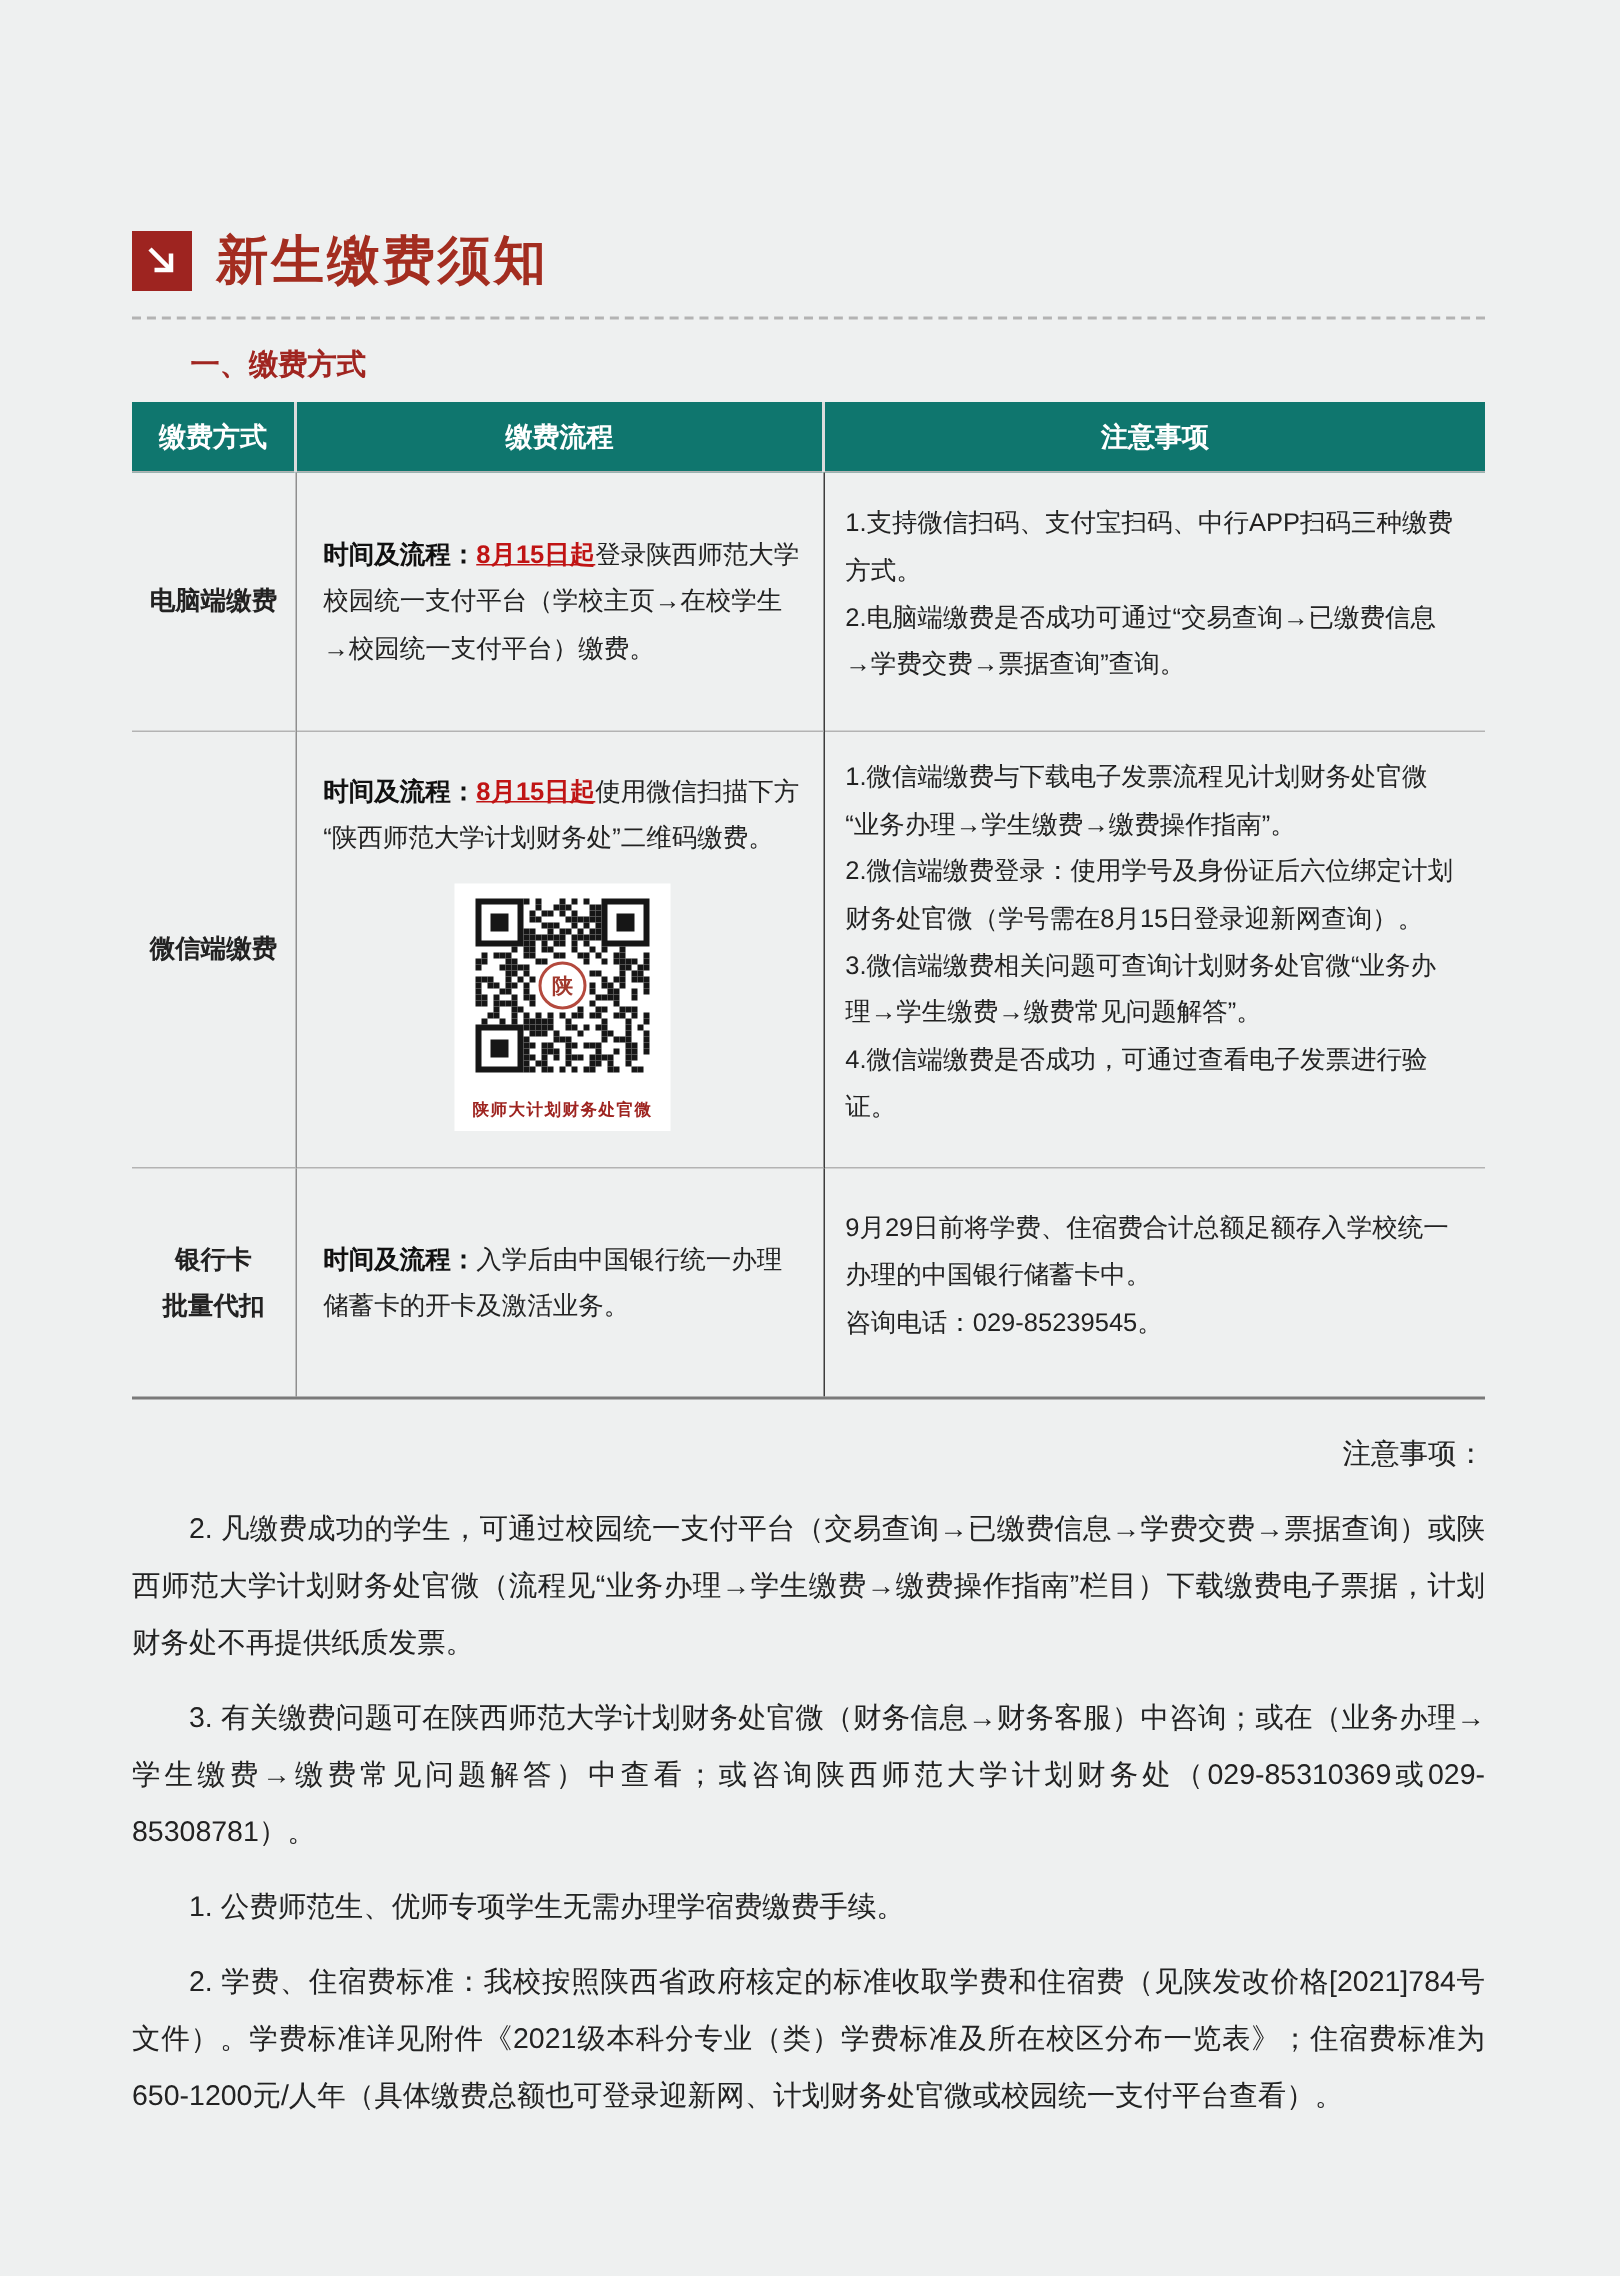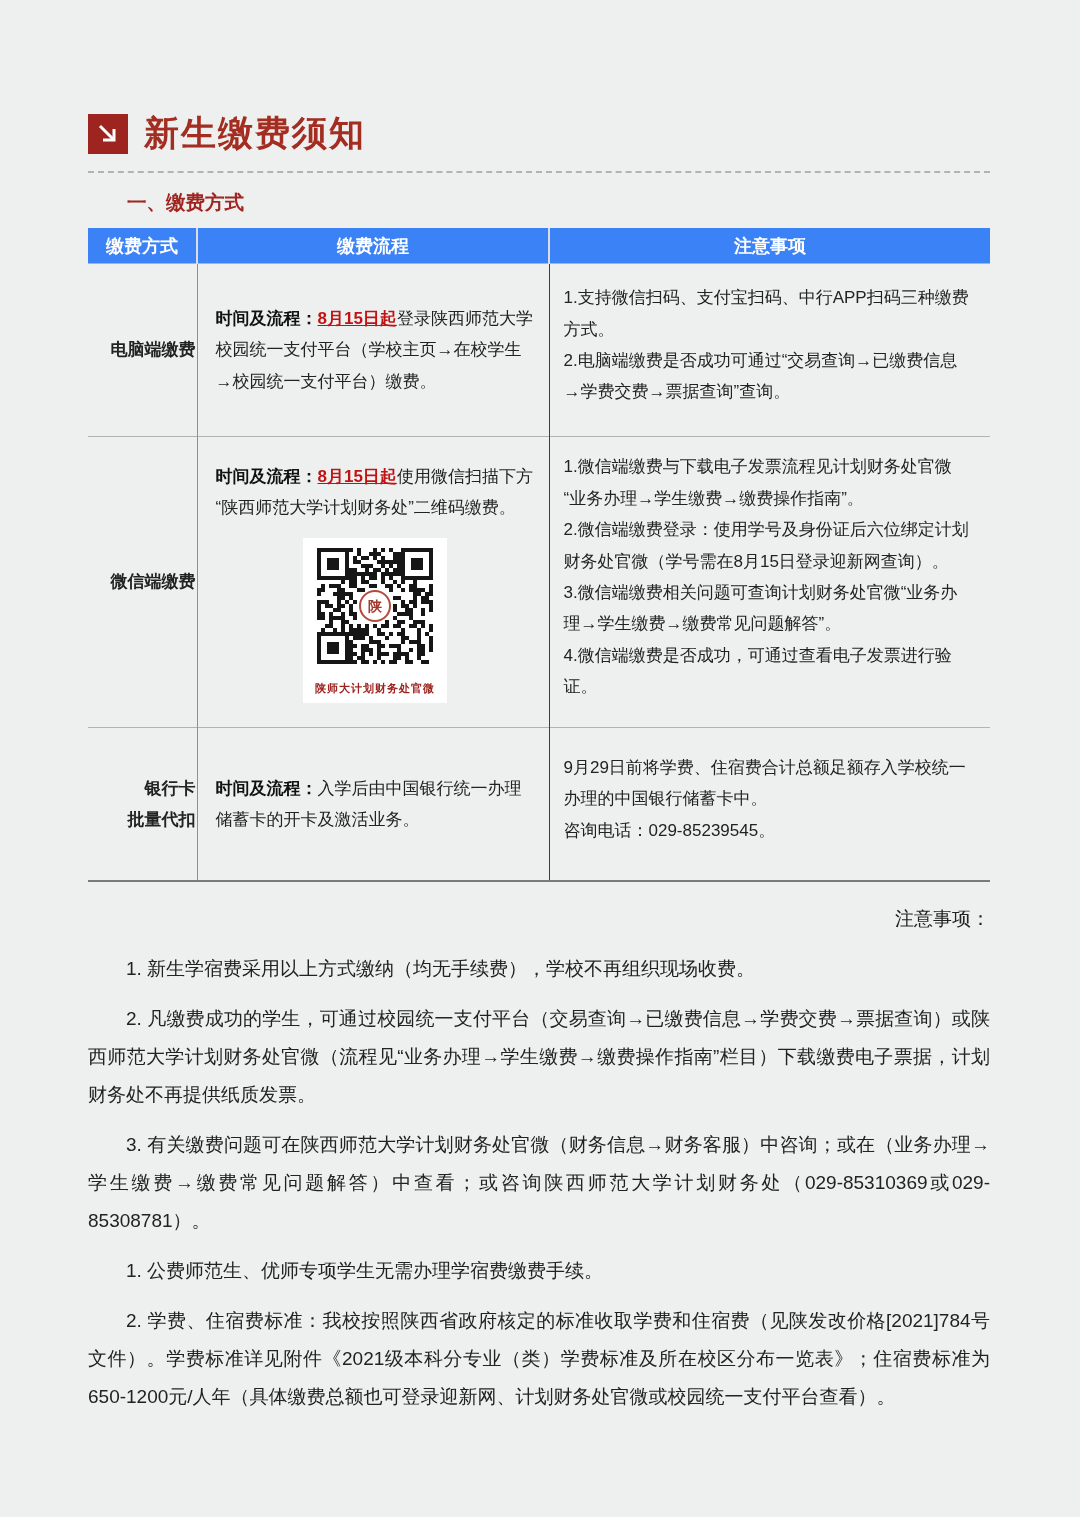--- a/index.html
+++ b/index.html
@@ -6,48 +6,48 @@
   body{
     width:1080px;height:1517px;
     background:#eef0f0;
     font-family:"Liberation Sans","DejaVu Sans",sans-serif;
     color:#222;
     overflow:hidden;
   }
   .page{padding:110px 90px 0 88px;}
 
   
-  .title-row{display:flex;align-items:center;gap:16px;}
+  .title-row{display:flex;align-items:center;gap:16px;margin-top:40px;}
   .title-icon{
     width:40px;height:40px;background:#9e2420;flex:0 0 auto;
     display:flex;align-items:center;justify-content:center;
   }
   .doc-title{
     font-family:"DejaVu Serif","Liberation Serif",serif;
     font-size:35px;font-weight:bold;color:#a32d20;letter-spacing:2px;
   }
   .dashed-sep{border:none;border-top:2px dashed #b3b3b3;margin:14px 0 0 0;}
 
   
   .intro{margin:34px 0 0 0;font-size:19px;color:#333;text-indent:2em;line-height:1.6;}
   .section-heading{margin:16px 0 0 0;font-size:19.5px;font-weight:bold;color:#a02520;text-indent:2em;}
 
   
   table.pay{border-collapse:collapse;width:100%;margin-top:12px;table-layout:fixed;}
   table.pay th{
-    background:#3b82f6;color:#fff;font-size:18px;font-weight:bold;
-    height:35px;padding:0;border-right:2px solid #dcdcdc;
+    background:#0f766e;color:#fff;font-size:18px;font-weight:bold;
+    height:46px;padding:0;border-right:2px solid #dcdcdc;
   }
   table.pay th:last-child{border-right:none;}
   table.pay td{
     border-top:1px solid #b3b3b3;vertical-align:middle;
     font-size:17px;line-height:1.85;color:#222;
   }
   table.pay tr:last-child td{border-bottom:2px solid #7a7a7a;}
-  td.col-method{width:108px;text-align:right;font-weight:bold;color:#111;font-size:18px;border-right:1px solid #8f8f8f;line-height:1.5;}
+  td.col-method{width:108px;text-align:center;font-weight:bold;color:#111;font-size:18px;border-right:1px solid #8f8f8f;line-height:1.5;}
   td.col-process{width:350px;padding:16px 14px 16px 18px;border-right:1.5px solid #3d3d3d;}
   td.col-notes{width:auto;padding:4px 16px 14px 14px;}
   .proc-label{font-weight:bold;color:#111;}
   .proc-date{font-weight:bold;color:#c01414;text-decoration:underline;}
   .note-line{margin:0;}
   .row-pc td.col-process,.row-pc td.col-notes{height:140px;}
   .row-wx td.col-process{height:258px;}
   .row-bank td.col-process,.row-bank td.col-notes{height:120px;}
 
   
@@ -418,20 +418,19 @@
         </td>
         <td class="col-notes">
           <p class="note-line">9月29日前将学费、住宿费合计总额足额存入学校统一办理的中国银行储蓄卡中。</p>
           <p class="note-line">咨询电话：029-85239545。</p>
         </td>
       </tr>
     </tbody>
   </table>
 
   <p class="body-par first" style="text-align:right">注意事项：</p>
-  <p class="body-par">1. 新生学宿费采用以上方式缴纳（均无手续费），学校不再组织现场收费。</p>
   <p class="body-par">2. 凡缴费成功的学生，可通过校园统一支付平台（交易查询→已缴费信息→学费交费→票据查询）或陕西师范大学计划财务处官微（流程见“业务办理→学生缴费→缴费操作指南”栏目）下载缴费电子票据，计划财务处不再提供纸质发票。</p>
   <p class="body-par">3. 有关缴费问题可在陕西师范大学计划财务处官微（财务信息→财务客服）中咨询；或在（业务办理→学生缴费→缴费常见问题解答）中查看；或咨询陕西师范大学计划财务处（029-85310369或029-85308781）。</p>
 
   <p class="body-par">1. 公费师范生、优师专项学生无需办理学宿费缴费手续。</p>
   <p class="body-par">2. 学费、住宿费标准：我校按照陕西省政府核定的标准收取学费和住宿费（见陕发改价格[2021]784号文件）。学费标准详见附件《2021级本科分专业（类）学费标准及所在校区分布一览表》；住宿费标准为650-1200元/人年（具体缴费总额也可登录迎新网、计划财务处官微或校园统一支付平台查看）。</p>
 
 </div>
 
 </body></html>

